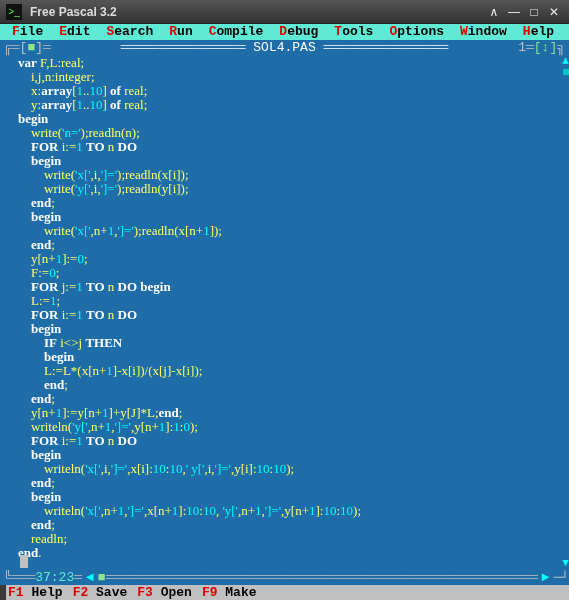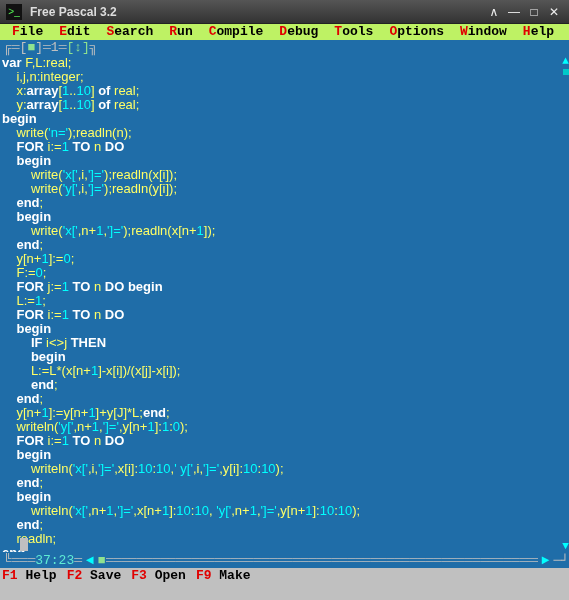--- a/index.html
+++ b/index.html
@@ -7,53 +7,53 @@
   body { background: #000; }
 
   
   .window { width: 569px; height: 600px; background: #3a3a3a; display: flex; flex-direction: column; }
   .titlebar { height: 24px; background: linear-gradient(to bottom, #555, #333); display: flex; align-items: center; color: #ddd; font-family: Arial, sans-serif; font-size: 12px; padding: 0 6px; border-bottom: 1px solid #222; }
   .titlebar .icon { width: 16px; height: 16px; background: #111; margin-right: 8px; display:flex; align-items:center; justify-content:center; color:#5e5; font-size:10px; }
   .titlebar .title { flex: 1; font-weight: bold; }
   .titlebar .wbtn { width: 18px; height: 16px; margin-left: 2px; display: flex; align-items: center; justify-content: center; cursor: pointer; color:#eee; }
 
   
-  .menubar { height: 16px; line-height:16px; background: #bef264; color: #000; display: flex; padding: 0 4px; font-family: "Consolas","Courier New",monospace; font-size:13px; font-weight:bold; }
+  .menubar { height: 16px; line-height:16px; background: #5eead4; color: #000; display: flex; padding: 0 4px; font-family: "Consolas","Courier New",monospace; font-size:13px; font-weight:bold; }
   .menubar .item { padding: 0 8px; cursor: pointer; }
   .menubar .item .hot { color: #e00000; }
 
   
   .frameline { height: 16px; line-height:16px; background:#1f6da8; color:#c0c0c0; font-family:"Consolas","Courier New",monospace; font-size:13px; display:flex; align-items:center; }
   .frameline .left { flex:0 0 auto; padding-left:4px; }
   .frameline .fname { flex:1; text-align:center; color:#fff; letter-spacing:0px; }
   .frameline .right { flex:0 0 auto; padding-right:4px; }
   .accentchar { color:#8fe28f; }
 
   
   .editor { flex:1; background:#1f6da8; position:relative; overflow:hidden; }
-  .code { padding-left:2px; color:#ffff66; font-family:Liberation Sans, sans-serif; font-size:13px; line-height:14px; white-space:pre; }
+  .code { padding-left:18px; color:#ffff66; font-family:Liberation Serif, serif; font-size:13px; line-height:14px; white-space:pre; }
   .code .kw { color:#ffffff; font-weight:bold; }
   .code .num { color:#00ffff; }
   .code .str { color:#00ffff; }
   .code .id { color:#ffff66; }
 
   .vscroll { position:absolute; right:0; top:0; bottom:0; width:8px; background:#1f6da8; border-left:1px solid #1f6da8; display:flex; flex-direction:column; align-items:center; }
   .vscroll .arrow { color:#00ffff; font-size:11px; line-height:11px; }
   .vscroll .track { flex:1; width:8px; background:#1f6da8; position:relative; }
   .vscroll .thumb { position:absolute; top:2px; left:1px; width:6px; height:6px; background:#00c9c9; }
 
   
   .bottomframe { height:16px; background:#1f6da8; color:#c0c0c0; font-family:"Consolas","Courier New",monospace; font-size:13px; display:flex; align-items:center; padding-left:4px; position:relative;}
   .bottomframe .cursor { position:absolute; left:20px; top:-14px; width:8px; height:13px; background:#c0c0c0; }
   .bottomframe .arrow { color:#00ffff; padding:0 4px; }
   .bottomframe .posbox { color:#5eead4; }
   .bottomframe .fill { flex:1; overflow:hidden; color:#c0c0c0; }
 
   
-  .statusbar { height:32px; line-height:16px; background:#c0c0c0; color:#000; font-family:"Consolas","Courier New",monospace; font-size:13px; display:flex; padding:0 2px; font-weight:bold;}
+  .statusbar { height:15px; line-height:16px; background:#c0c0c0; color:#000; font-family:"Consolas","Courier New",monospace; font-size:13px; display:flex; padding:0 2px; font-weight:bold;margin-left:6px;}
   .statusbar .seg { margin-right:10px; white-space:nowrap; }
   .statusbar .key { color:#e00000; }
 </style>
 </head>
 <body>
 
 <div class="window">
 
   <div class="titlebar">
     <div class="icon">&gt;_</div>
@@ -72,20 +72,21 @@
       <div class="item"><span class="hot">C</span>ompile</div>
       <div class="item"><span class="hot">D</span>ebug</div>
       <div class="item"><span class="hot">T</span>ools</div>
       <div class="item"><span class="hot">O</span>ptions</div>
       <div class="item"><span class="hot">W</span>indow</div>
       <div class="item"><span class="hot">H</span>elp</div>
     </div>
 
   <div class="frameline">
     <span class="left">╔═[<span class="accentchar">■</span>]═</span>
+    <span class="fname">════════════════ <span>SOL4.PAS</span> ════════════════</span>
     <span class="right"><span>1</span>═<span class="accentchar">[↕]</span>╗</span>
   </div>
 
   <div class="editor">
     <div class="code" id="code"><div><span class="kw">var</span><span class="id"> F,L:real;</span></div><div><span class="id">    i,j,n:integer;</span></div><div><span class="id">    x:</span><span class="kw">array</span><span class="id">[</span><span class="num">1</span><span class="id">..</span><span class="num">10</span><span class="id">] </span><span class="kw">of</span><span class="id"> real;</span></div><div><span class="id">    y:</span><span class="kw">array</span><span class="id">[</span><span class="num">1</span><span class="id">..</span><span class="num">10</span><span class="id">] </span><span class="kw">of</span><span class="id"> real;</span></div><div><span class="id"></span></div><div><span class="kw">begin</span></div><div><span class="id">    write(</span><span class="str">'n='</span><span class="id">);readln(n);</span></div><div><span class="id">    </span><span class="kw">FOR</span><span class="id"> i:=</span><span class="num">1</span><span class="id"> </span><span class="kw">TO</span><span class="id"> n </span><span class="kw">DO</span></div><div><span class="id">    </span><span class="kw">begin</span></div><div><span class="id">        write(</span><span class="str">'x['</span><span class="id">,i,</span><span class="str">']='</span><span class="id">);readln(x[i]);</span></div><div><span class="id">        write(</span><span class="str">'y['</span><span class="id">,i,</span><span class="str">']='</span><span class="id">);readln(y[i]);</span></div><div><span class="id">    </span><span class="kw">end</span><span class="id">;</span></div><div><span class="id">    </span><span class="kw">begin</span></div><div><span class="id">        write(</span><span class="str">'x['</span><span class="id">,n+</span><span class="num">1</span><span class="id">,</span><span class="str">']='</span><span class="id">);readln(x[n+</span><span class="num">1</span><span class="id">]);</span></div><div><span class="id">    </span><span class="kw">end</span><span class="id">;</span></div><div><span class="id">    y[n+</span><span class="num">1</span><span class="id">]:=</span><span class="num">0</span><span class="id">;</span></div><div><span class="id">    F:=</span><span class="num">0</span><span class="id">;</span></div><div><span class="id">    </span><span class="kw">FOR</span><span class="id"> j:=</span><span class="num">1</span><span class="id"> </span><span class="kw">TO</span><span class="id"> n </span><span class="kw">DO</span><span class="id"> </span><span class="kw">begin</span></div><div><span class="id">    L:=</span><span class="num">1</span><span class="id">;</span></div><div><span class="id">    </span><span class="kw">FOR</span><span class="id"> i:=</span><span class="num">1</span><span class="id"> </span><span class="kw">TO</span><span class="id"> n </span><span class="kw">DO</span></div><div><span class="id">    </span><span class="kw">begin</span></div><div><span class="id">        </span><span class="kw">IF</span><span class="id"> i&lt;&gt;j </span><span class="kw">THEN</span></div><div><span class="id">        </span><span class="kw">begin</span></div><div><span class="id">        L:=L*(x[n+</span><span class="num">1</span><span class="id">]-x[i])/(x[j]-x[i]);</span></div><div><span class="id">        </span><span class="kw">end</span><span class="id">;</span></div><div><span class="id">    </span><span class="kw">end</span><span class="id">;</span></div><div><span class="id">    y[n+</span><span class="num">1</span><span class="id">]:=y[n+</span><span class="num">1</span><span class="id">]+y[J]*L;</span><span class="kw">end</span><span class="id">;</span></div><div><span class="id">    writeln(</span><span class="str">'y['</span><span class="id">,n+</span><span class="num">1</span><span class="id">,</span><span class="str">']='</span><span class="id">,y[n+</span><span class="num">1</span><span class="id">]:</span><span class="num">1</span><span class="id">:</span><span class="num">0</span><span class="id">);</span></div><div><span class="id">    </span><span class="kw">FOR</span><span class="id"> i:=</span><span class="num">1</span><span class="id"> </span><span class="kw">TO</span><span class="id"> n </span><span class="kw">DO</span></div><div><span class="id">    </span><span class="kw">begin</span></div><div><span class="id">        writeln(</span><span class="str">'x['</span><span class="id">,i,</span><span class="str">']='</span><span class="id">,x[i]:</span><span class="num">10</span><span class="id">:</span><span class="num">10</span><span class="id">,</span><span class="str">' y['</span><span class="id">,i,</span><span class="str">']='</span><span class="id">,y[i]:</span><span class="num">10</span><span class="id">:</span><span class="num">10</span><span class="id">);</span></div><div><span class="id">    </span><span class="kw">end</span><span class="id">;</span></div><div><span class="id">    </span><span class="kw">begin</span></div><div><span class="id">        writeln(</span><span class="str">'x['</span><span class="id">,n+</span><span class="num">1</span><span class="id">,</span><span class="str">']='</span><span class="id">,x[n+</span><span class="num">1</span><span class="id">]:</span><span class="num">10</span><span class="id">:</span><span class="num">10</span><span class="id">, </span><span class="str">'y['</span><span class="id">,n+</span><span class="num">1</span><span class="id">,</span><span class="str">']='</span><span class="id">,y[n+</span><span class="num">1</span><span class="id">]:</span><span class="num">10</span><span class="id">:</span><span class="num">10</span><span class="id">);</span></div><div><span class="id">    </span><span class="kw">end</span><span class="id">;</span></div><div><span class="id">    readln;</span></div><div><span class="kw">end</span><span class="id">.</span></div></div>
     <div class="vscroll">
       <div class="arrow">▲</div>
       <div class="track">
           <div class="thumb"></div>
         </div>

